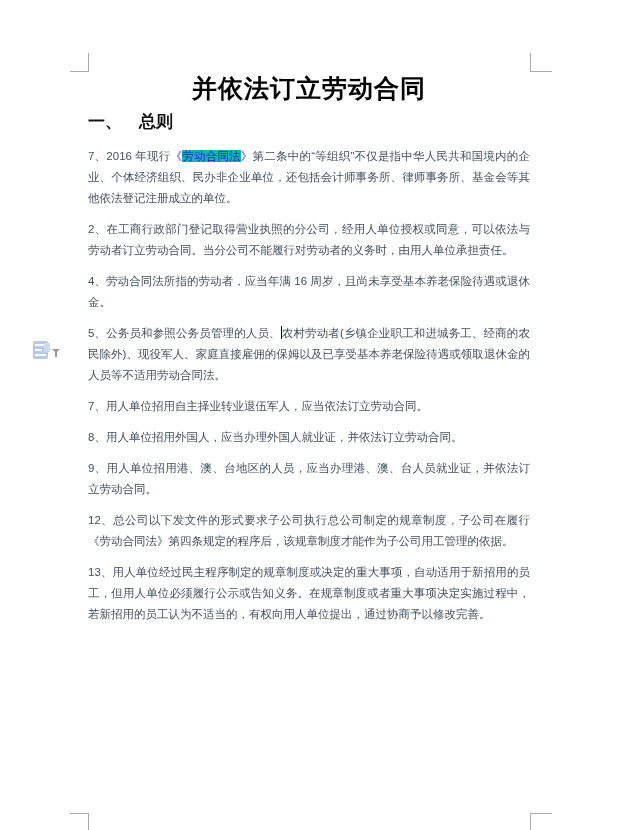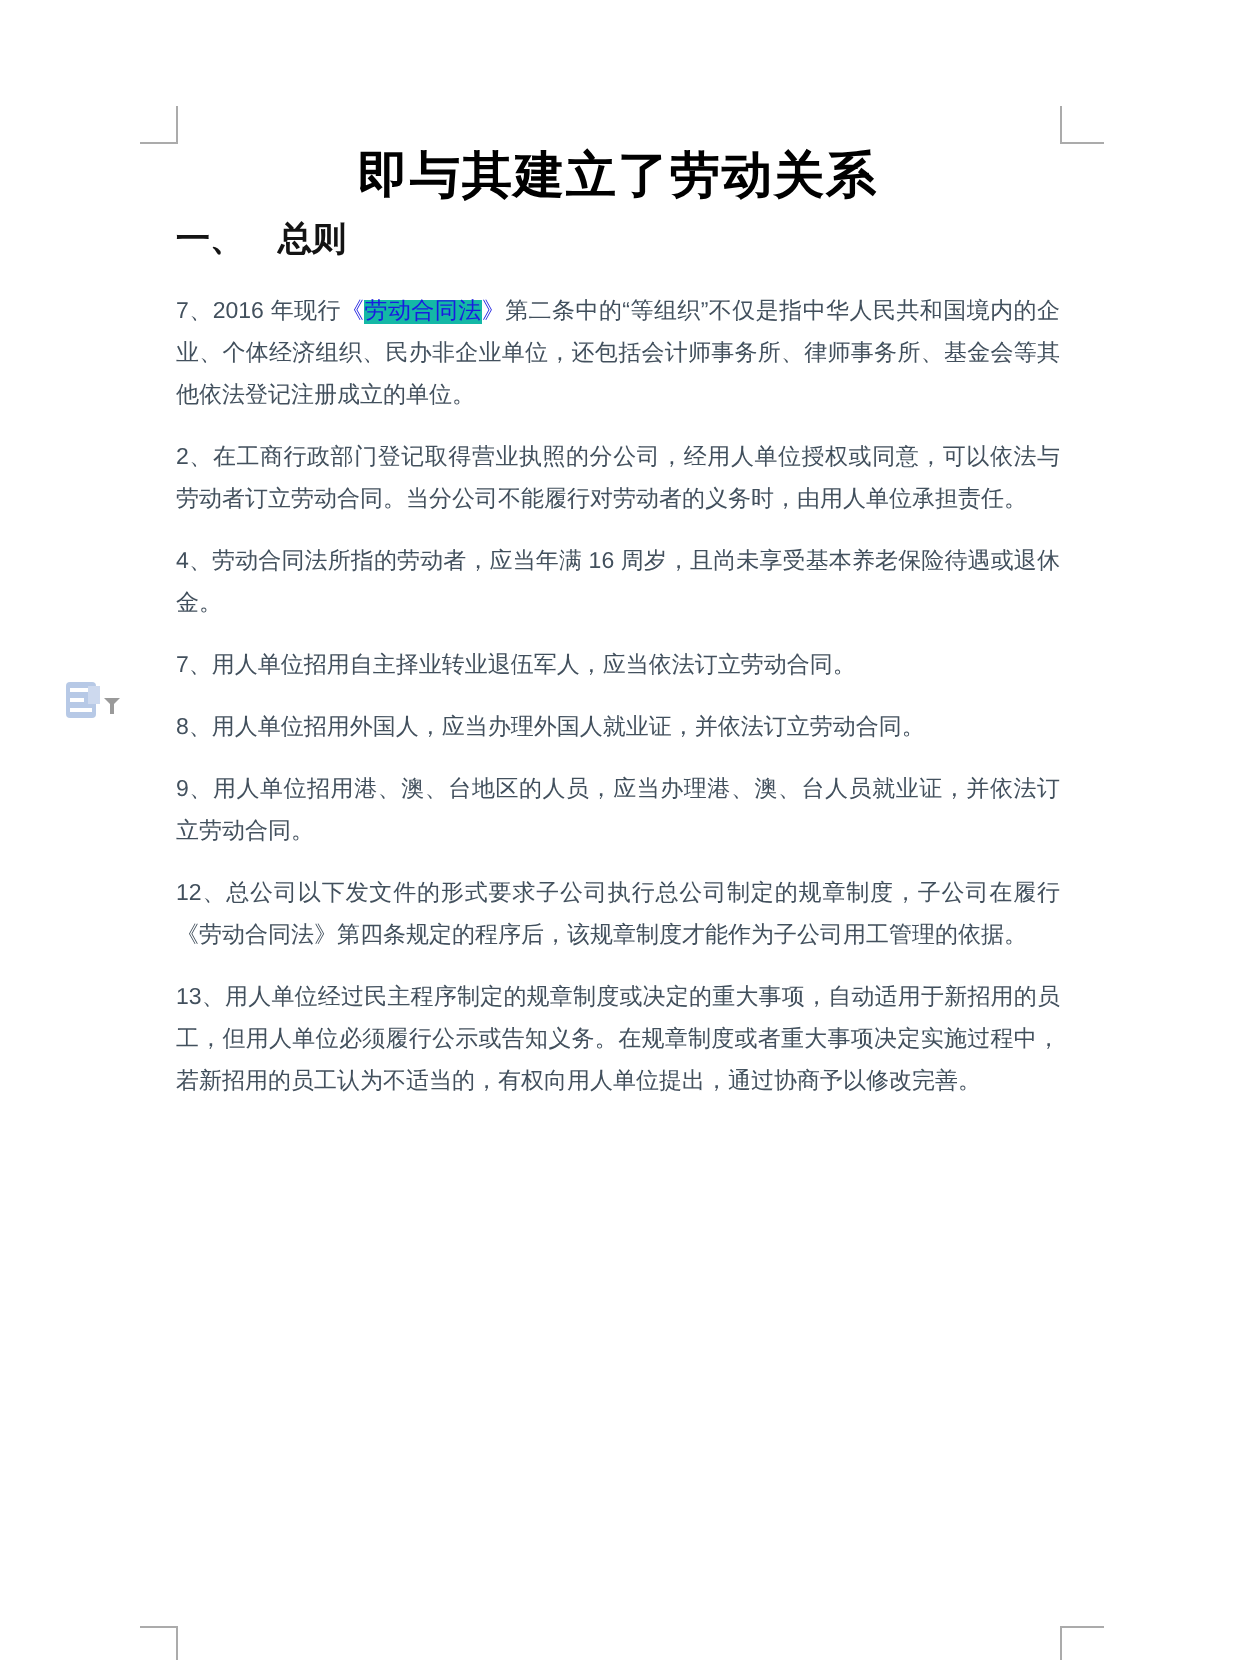--- a/index.html
+++ b/index.html
@@ -24,21 +24,21 @@
   .doc-title {
     margin:8px 0 0 0;
     font-family:"Liberation Serif", serif;
     font-size:25px; line-height:34px;
     font-weight:bold; color:#000000;
     text-align:center; letter-spacing:1px;
   }
   .section-heading {
     margin:6px 0 14px 0;
     font-size:17px; line-height:20px;
-    font-weight:bold; color:#141414;font-family:Liberation Mono, monospace;
+    font-weight:bold; color:#141414;
   }
   p.body-para {
     margin:0 0 10px 0;
     font-size:11.5px; line-height:21px;
     color:#42505d;
     text-align:justify;
     text-justify:inter-ideograph;
   }
   .doc-link { color:#1a1ae0; cursor:pointer; }
   .doc-link .shaded { background:#14b8a6; }
@@ -89,27 +89,28 @@
   <div class="pg2"></div>
   <div class="line"></div>
   <div class="line short"></div>
   <div class="line"></div>
 </div>
 <div class="margin-pointer">
   <div class="stem"></div>
 </div>
 
 <div class="content">
-  <h1 class="doc-title">即与其建立了劳动关系</h1>
+  <h1 class="doc-title">并依法订立劳动合同</h1>
   <h2 class="section-heading">一、　总则</h2>
 
   <p class="body-para"><span>7、2016 年现行</span><span class="doc-link"><span>《</span><span class="shaded">劳动合同法</span><span>》</span></span><span>第二条中的“等组织”不仅是指中华人民共和国境内的企业、个体经济组织、民办非企业单位，还包括会计师事务所、律师事务所、基金会等其他依法登记注册成立的单位。</span></p>
 
   <p class="body-para">2、在工商行政部门登记取得营业执照的分公司，经用人单位授权或同意，可以依法与劳动者订立劳动合同。当分公司不能履行对劳动者的义务时，由用人单位承担责任。</p>
   <p class="body-para">4、劳动合同法所指的劳动者，应当年满 16 周岁，且尚未享受基本养老保险待遇或退休金。</p>
 
+  <p class="body-para"><span>5、公务员和参照公务员管理的人员、</span><span class="caret"></span><span>农村劳动者(乡镇企业职工和进城务工、经商的农民除外)、现役军人、家庭直接雇佣的保姆以及已享受基本养老保险待遇或领取退休金的人员等不适用劳动合同法。</span></p>
 
   <p class="body-para">7、用人单位招用自主择业转业退伍军人，应当依法订立劳动合同。</p>
   <p class="body-para">8、用人单位招用外国人，应当办理外国人就业证，并依法订立劳动合同。</p>
   <p class="body-para">9、用人单位招用港、澳、台地区的人员，应当办理港、澳、台人员就业证，并依法订立劳动合同。</p>
   <p class="body-para">12、总公司以下发文件的形式要求子公司执行总公司制定的规章制度，子公司在履行《劳动合同法》第四条规定的程序后，该规章制度才能作为子公司用工管理的依据。</p>
   <p class="body-para">13、用人单位经过民主程序制定的规章制度或决定的重大事项，自动适用于新招用的员工，但用人单位必须履行公示或告知义务。在规章制度或者重大事项决定实施过程中，若新招用的员工认为不适当的，有权向用人单位提出，通过协商予以修改完善。</p>
 </div>
 
 </body></html>

